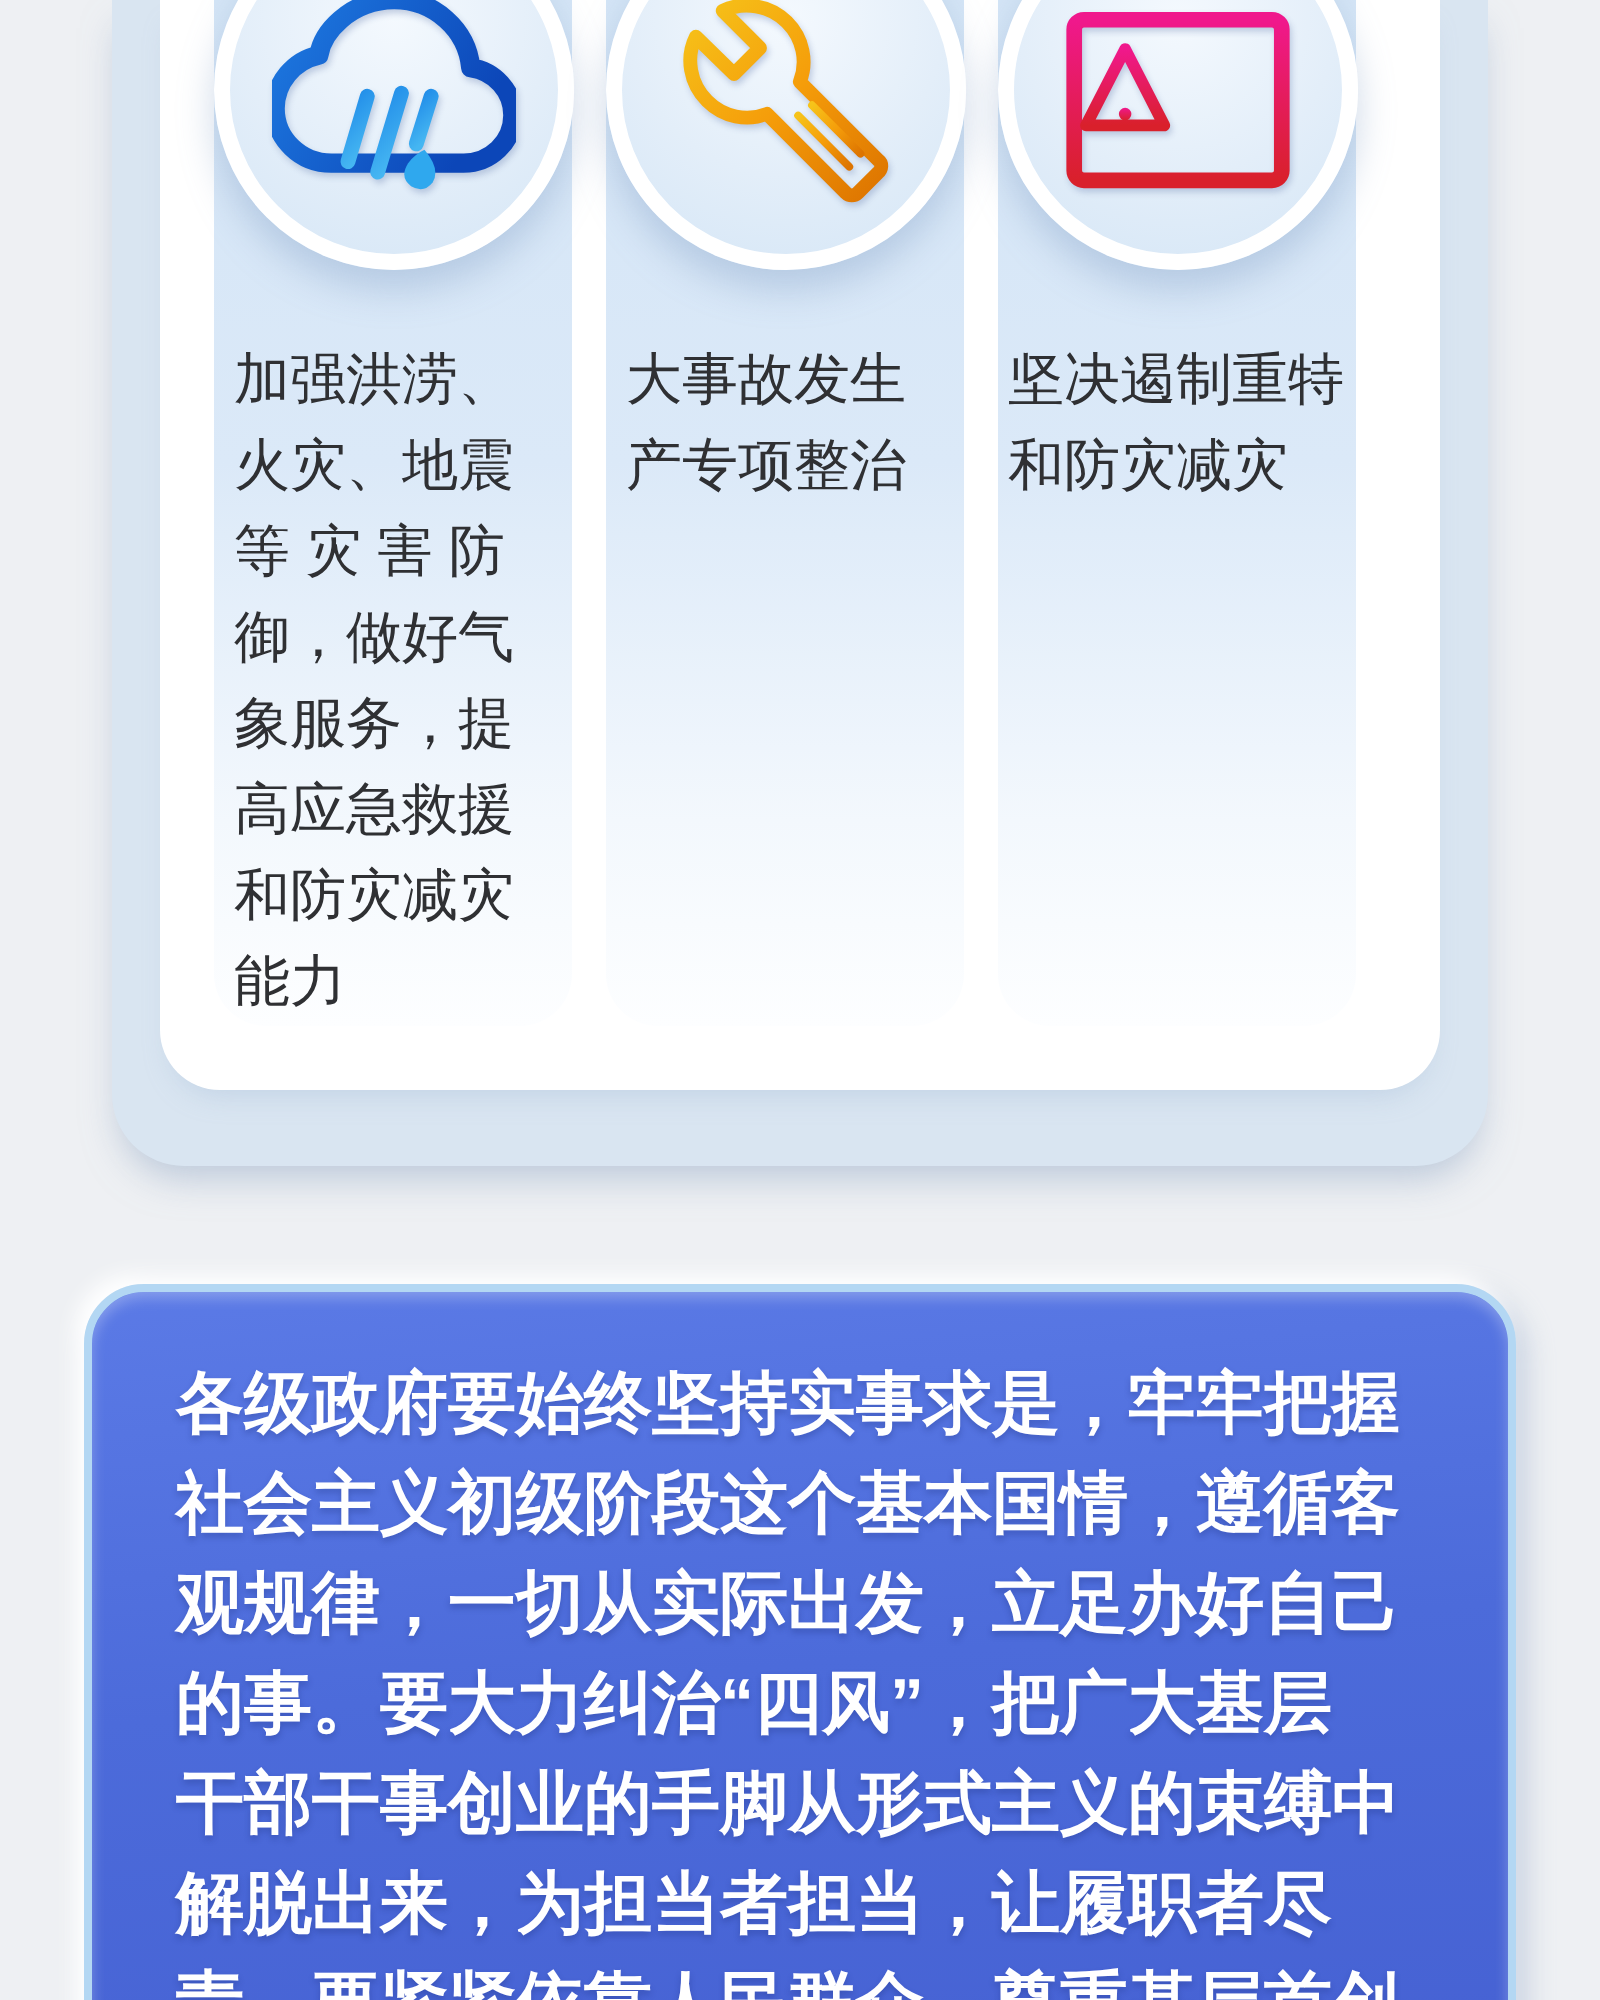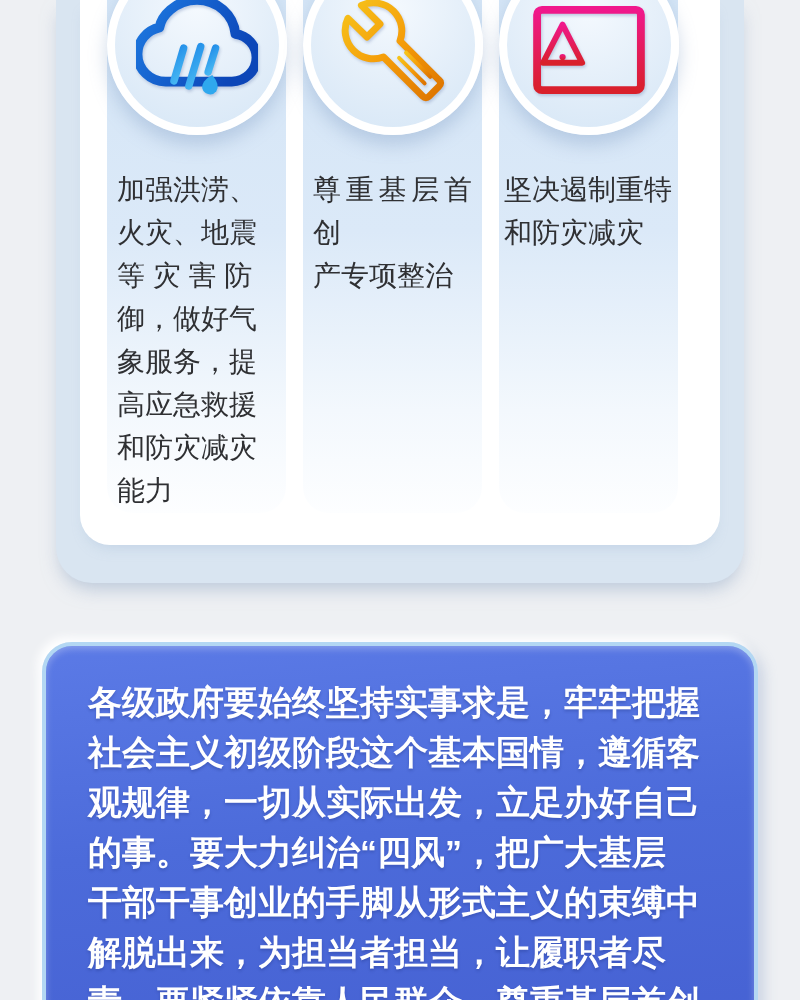--- a/index.html
+++ b/index.html
@@ -88,21 +88,21 @@
                   <stop offset="0" stop-color="#f6c31a"></stop>
                   <stop offset="0.5" stop-color="#f59d0a"></stop>
                   <stop offset="1" stop-color="#dd7400"></stop>
                 </linearGradient>
               </defs>
               <path d="M22.7 19l-9.1-9.1c.9-2.3.4-5-1.5-6.9-2-2-5-2.4-7.4-1.3L9 6 6 9 1.6 4.7C.4 7.1.9 10.1 2.9 12.1c1.9 1.9 4.6 2.4 6.9 1.5l9.1 9.1c.4.4 1 .4 1.4 0l2.3-2.3c.5-.4.5-1.1.1-1.4z" fill="none" stroke="url(#gw)" stroke-width="1.6" stroke-linejoin="round"></path>
               <line x1="13.4" y1="13.8" x2="19.3" y2="19.7" stroke="url(#gw)" stroke-width="0.9" stroke-linecap="round"></line>
               <line x1="15" y1="12.6" x2="20.6" y2="18.2" stroke="url(#gw)" stroke-width="0.9" stroke-linecap="round"></line>
             </svg>
           </div>
-          <p class="feature-text">尊重基层首创
+          <p class="feature-text">大事故发生
 产专项整治</p>
         </div>
 
         <div class="feature-col narrow-pad">
           <div class="badge">
             <svg width="118" height="94" viewBox="0 0 60 48">
               <defs>
                 <linearGradient id="gp" x1="0" y1="0" x2="0" y2="1">
                   <stop offset="0" stop-color="#f0188c"></stop>
                   <stop offset="1" stop-color="#d9202b"></stop>

